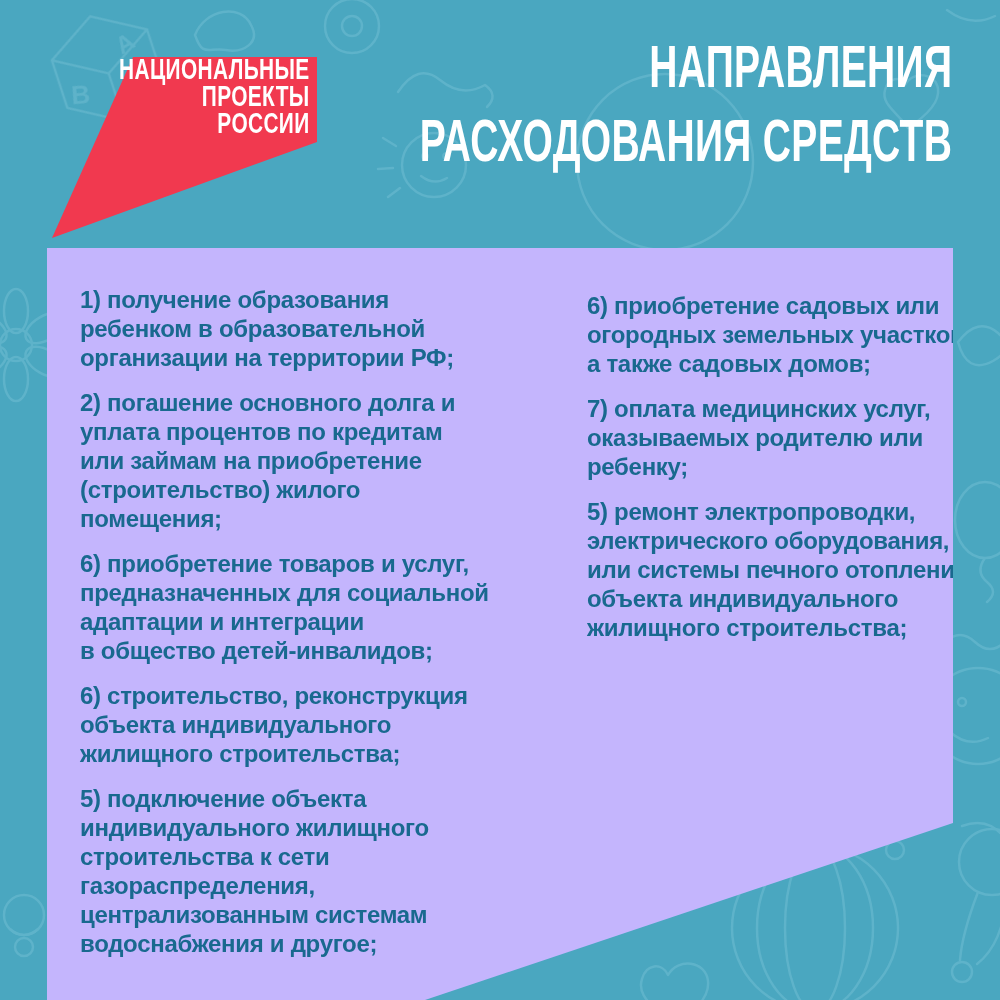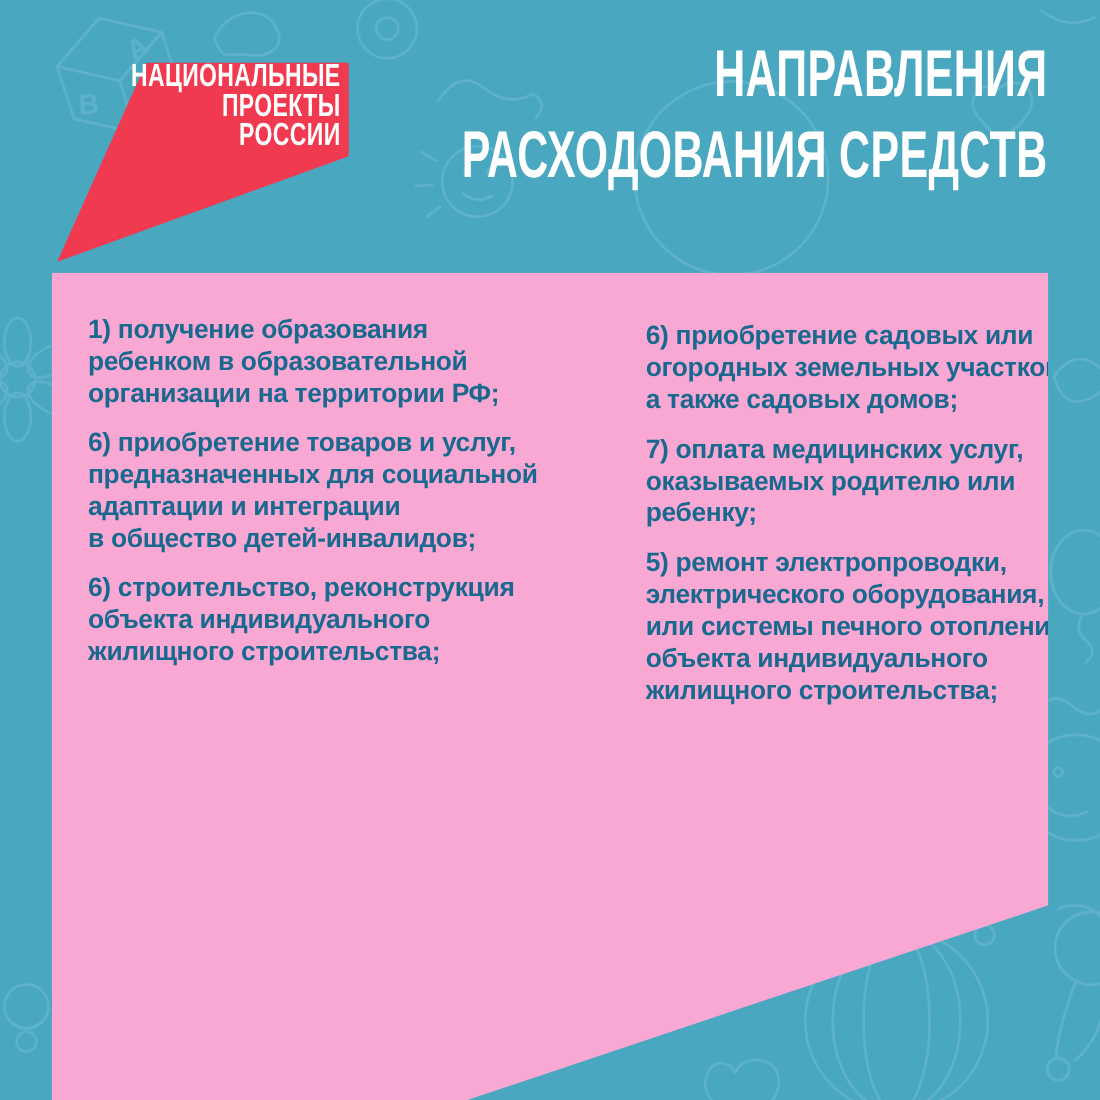--- a/index.html
+++ b/index.html
@@ -25,21 +25,21 @@
   .title{
     position:absolute;top:30px;right:48px;z-index:3;
     text-align:right;color:#FFFFFF;font-weight:700;
     font-size:60px;line-height:74px;letter-spacing:0.5px;
     transform:scaleX(0.65);transform-origin:top right;
     white-space:nowrap;
   }
 
   
   .card{
-    position:absolute;inset:0;z-index:2;background:#f9a8d4;
+    position:absolute;inset:0;z-index:2;background:#c4b5fd;
     clip-path:polygon(47px 248px,953px 248px,953px 823px,425px 1000px,47px 1000px);
   }
   .col{
     position:absolute;color:#19698F;font-weight:700;
     font-size:24px;line-height:29px;letter-spacing:-0.3px;
   }
   .col-left{left:80px;top:285px;width:455px;}
   .col-right{left:540px;top:291px;width:412px;margin-left:47px;}
   .col p{margin:0 0 16px 0;white-space:pre-line;}
   .col p:last-child{margin-bottom:0;}
@@ -111,27 +111,38 @@
     </g>
     <circle cx="895" cy="850" r="9"></circle>
   </g>
 </svg>
 
 <div class="card">
   <div class="col col-left">
     <p>1) получение образования
 ребенком в образовательной
 организации на территории РФ;</p>
+    <p>2) погашение основного долга и
+уплата процентов по кредитам
+или займам на приобретение
+(строительство) жилого
+помещения;</p>
     <p>6) приобретение товаров и услуг,
 предназначенных для социальной
 адаптации и интеграции
 в общество детей-инвалидов;</p>
     <p>6) строительство, реконструкция
 объекта индивидуального
 жилищного строительства;</p>
+    <p>5) подключение  объекта
+индивидуального жилищного
+строительства к сети
+газораспределения,
+централизованным системам
+водоснабжения и другое;</p>
   </div>
   <div class="col col-right">
     <p>6) приобретение садовых или
 огородных земельных участков,
 а также садовых домов;</p>
     <p>7) оплата медицинских услуг,
 оказываемых родителю или
 ребенку;</p>
     <p>5) ремонт электропроводки,
 электрического оборудования,

